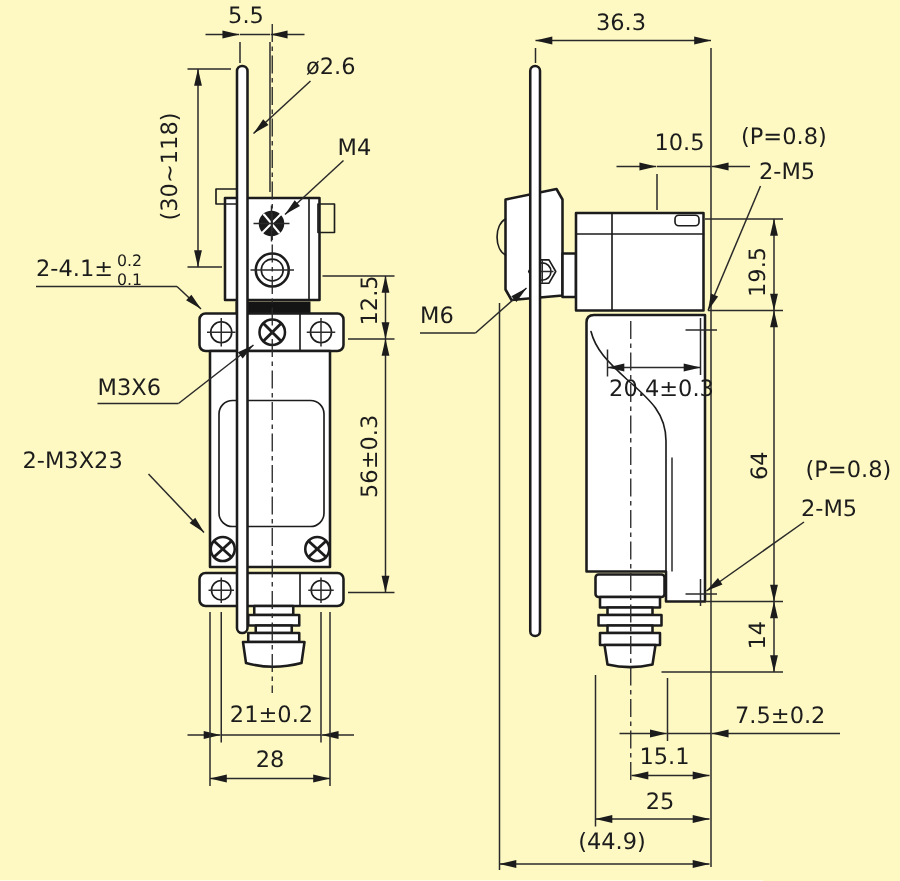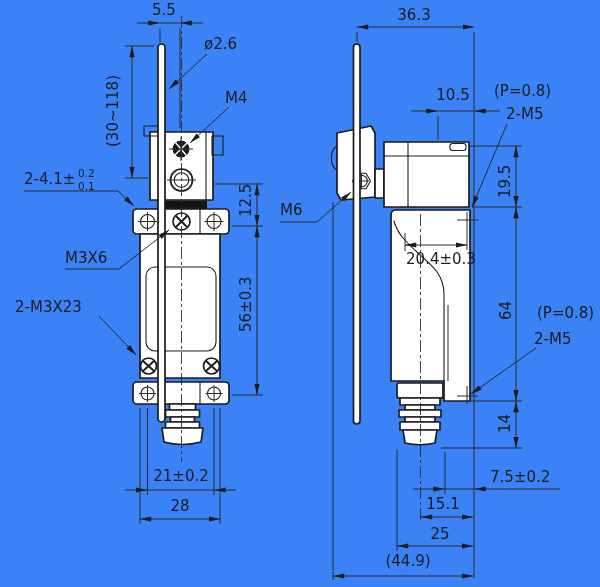--- a/index.html
+++ b/index.html
@@ -1,16 +1,16 @@
 <!DOCTYPE html>
 <html><head>
 <meta charset="utf-8">
 <style>
   html,body{margin:0;padding:0;background:#ffffff;}
-  .stage{position:relative;width:600px;height:587px;background:#3b82f6;overflow:hidden;}
+  .stage{position:relative;width:600px;height:587px;background:#fef9c3;overflow:hidden;}
   svg{display:block;}
   svg text{font-family:"DejaVu Sans",sans-serif;font-size:15px;fill:#1c1c1c;}
   svg text.sm{font-size:10.5px;}
   svg text.mid{text-anchor:middle;}
   .ol{fill:none;stroke:#1c1c1c;stroke-width:1.7;stroke-linejoin:round;stroke-linecap:round;}
   .olw{fill:#ffffff;stroke:#1c1c1c;stroke-width:1.7;stroke-linejoin:round;stroke-linecap:round;}
   .ol2{fill:none;stroke:#1c1c1c;stroke-width:1.1;stroke-linejoin:round;stroke-linecap:round;}
   .dim{fill:none;stroke:#2a2a2a;stroke-width:1;}
   .cl{fill:none;stroke:#2a2a2a;stroke-width:0.9;stroke-dasharray:12 3 3 3;}
   .xk{fill:none;stroke:#1c1c1c;stroke-width:1.9;stroke-linecap:round;}

